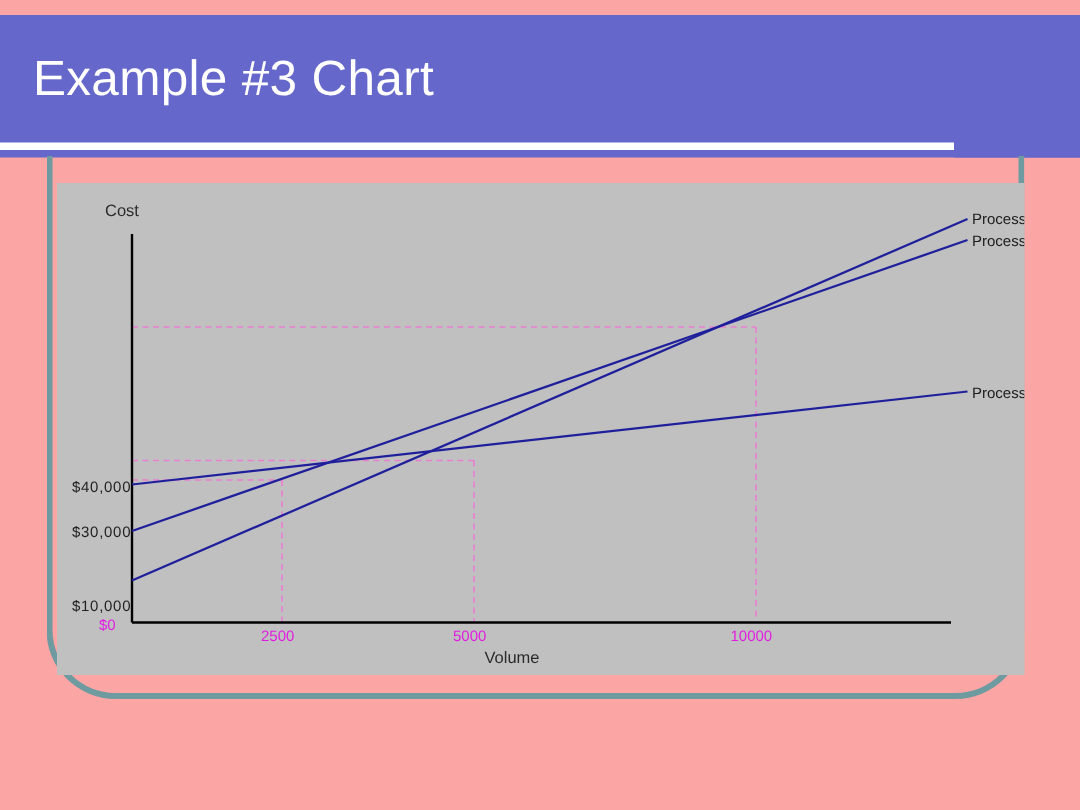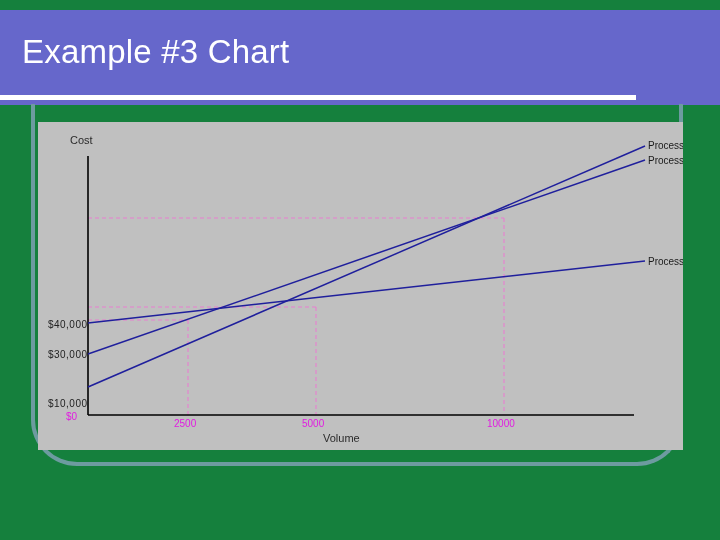--- a/index.html
+++ b/index.html
@@ -1,20 +1,20 @@
 <!DOCTYPE html>
 <html><head>
 <meta charset="utf-8">
 <style>
   html,body{margin:0;padding:0;}
   body{
     width:720px;height:540px;overflow:hidden;background:#ffffff;
     font-family:"Liberation Sans", sans-serif;
   }
-  #slide{position:relative;width:720px;height:540px;background:#15803d;}
+  #slide{position:relative;width:720px;height:540px;background:#fca5a5;}
 
   
   .title-banner{
     position:absolute;left:0;top:10px;width:720px;height:95px;
     background:#6667cb;
   }
   .title-banner .band-cut{
     position:absolute;left:636px;top:0;width:84px;height:95px;background:#6667cb;
   }
   .title-text{

